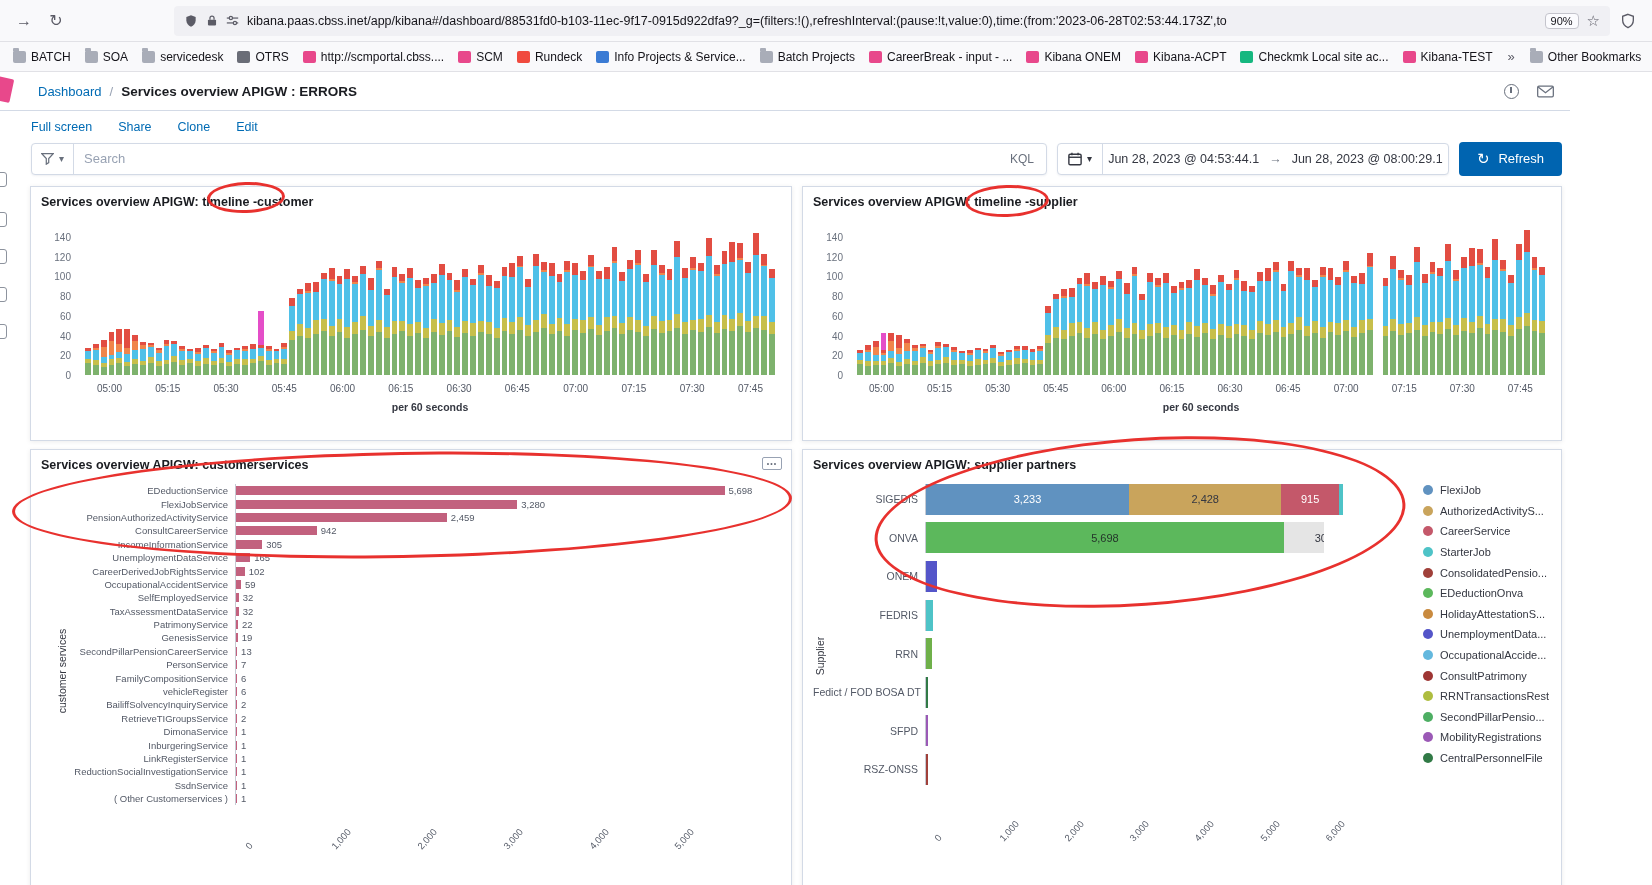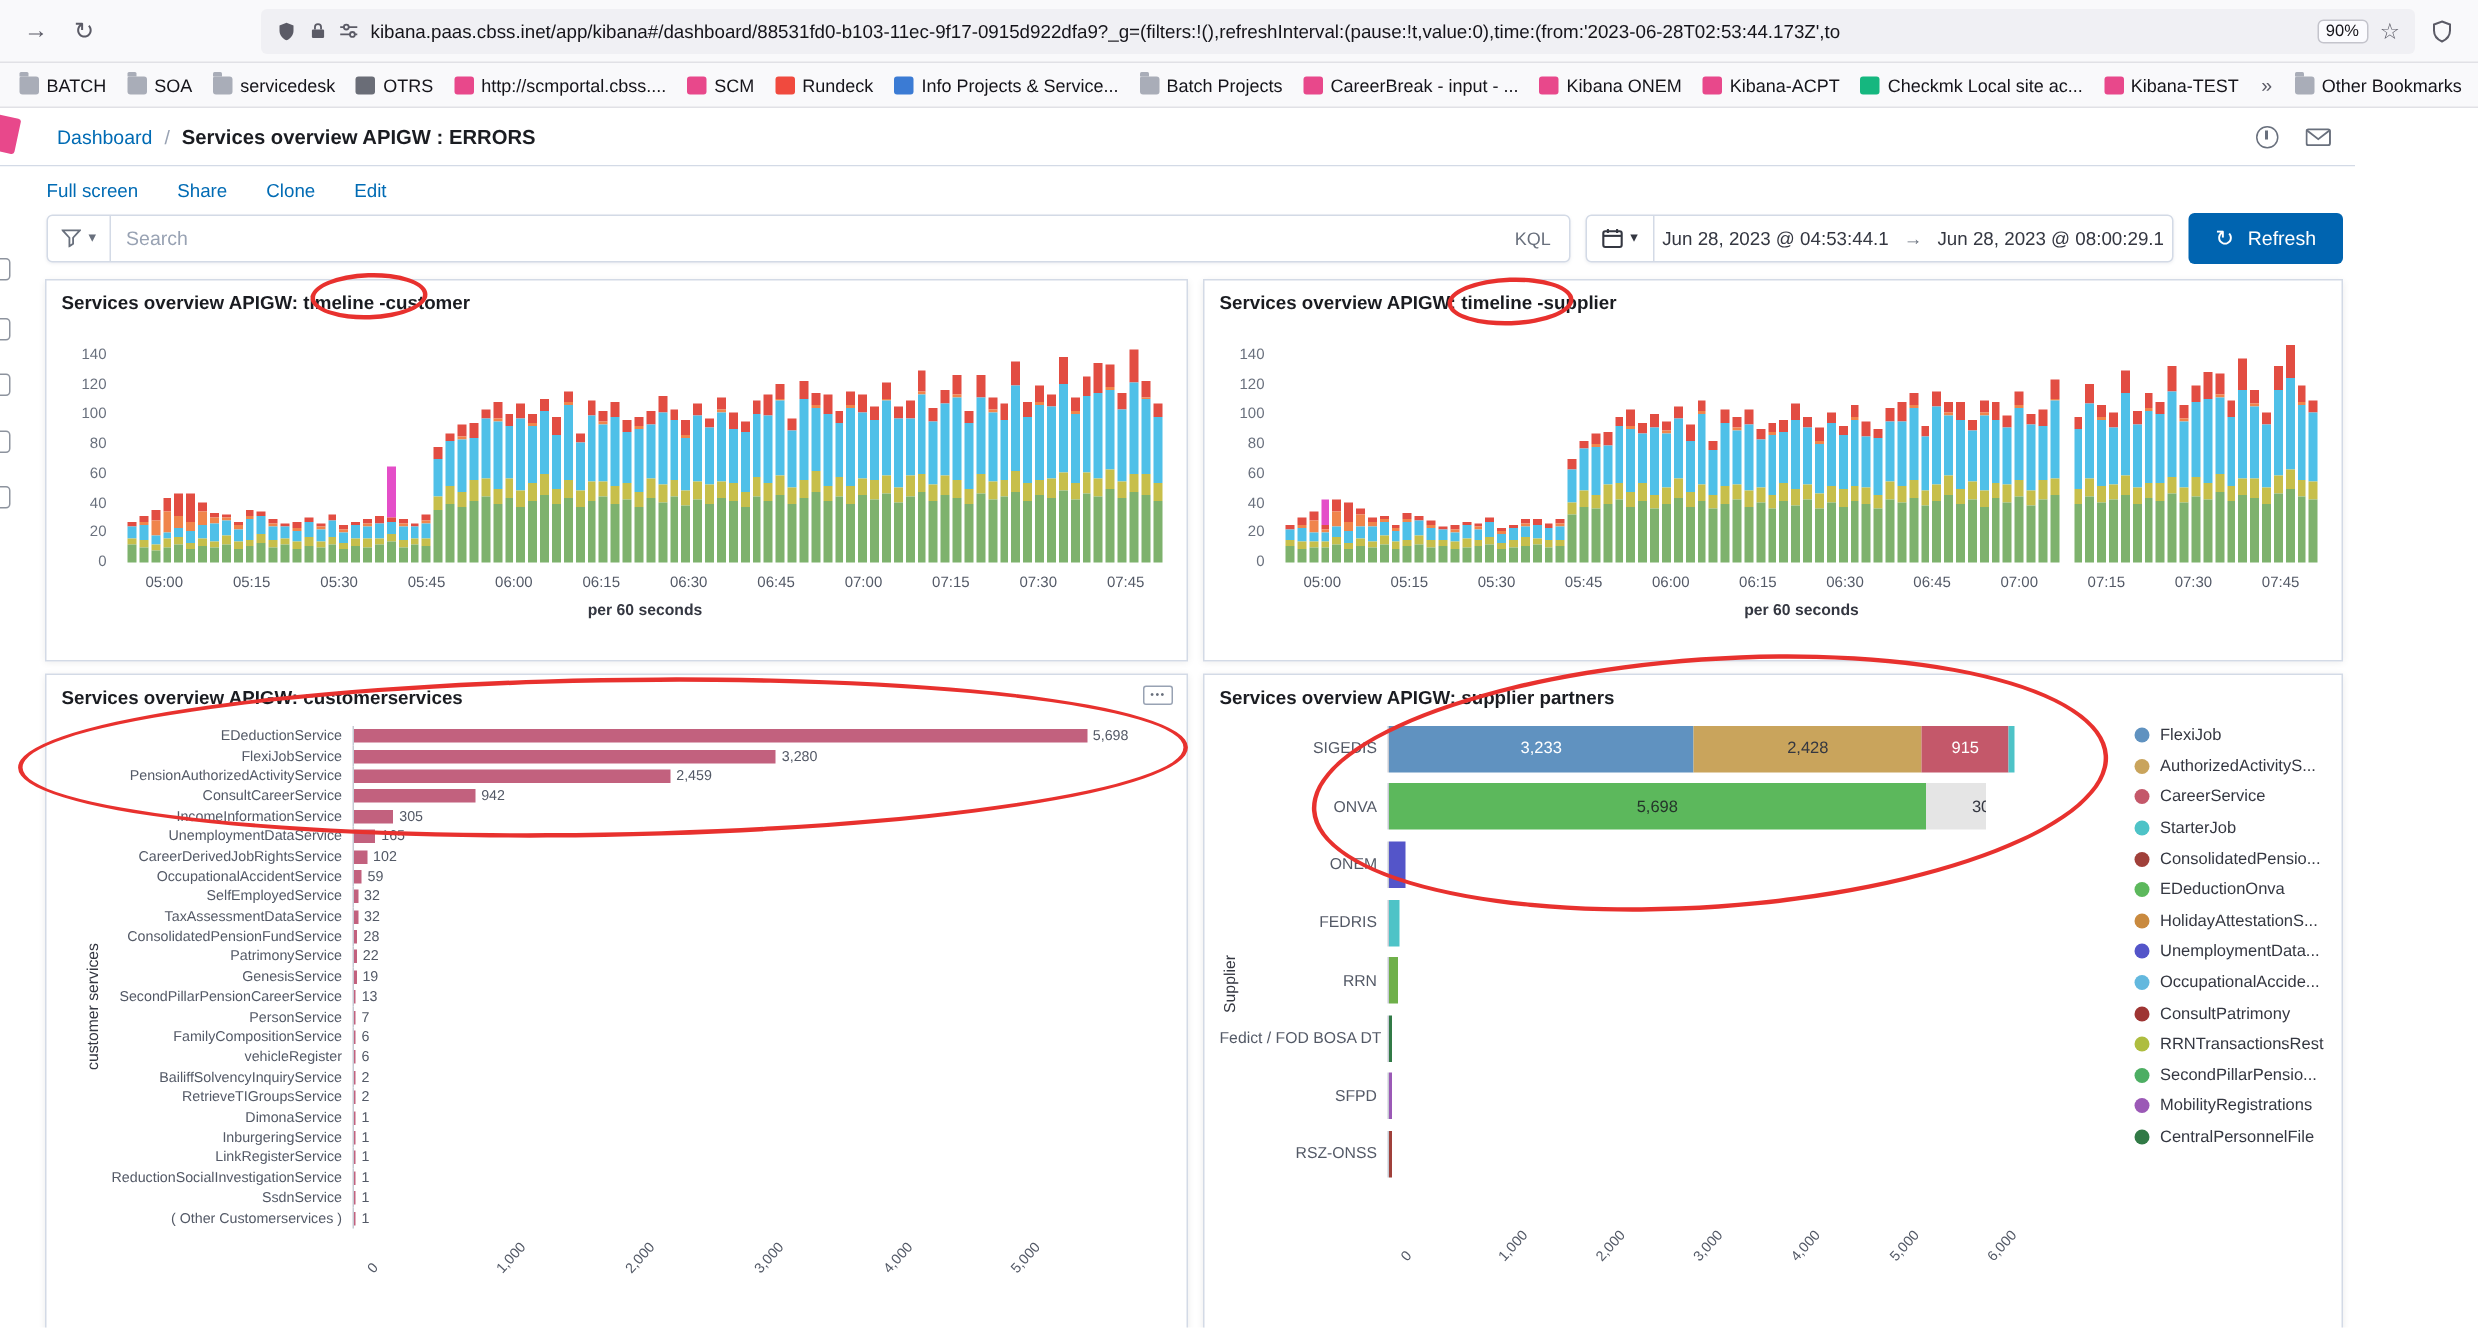--- a/index.html
+++ b/index.html
@@ -1578,27 +1578,20 @@
             </div>
           </div>
           <div class="hb-row">
             <span class="hb-cat">TaxAssessmentDataService</span>
             <div class="hb-track">
               <div class="hb-bar" style="width: 0.516673%; min-width: 1px; background: rgb(194, 97, 126);"></div>
               <span class="hb-val">32</span>
             </div>
           </div>
           <div class="hb-row">
-            <span class="hb-cat">ConsolidatedPensionFundService</span>
-            <div class="hb-track">
-              <div class="hb-bar" style="width: 0.452088%; min-width: 1px; background: rgb(194, 97, 126);"></div>
-              <span class="hb-val">28</span>
-            </div>
-          </div>
-          <div class="hb-row">
             <span class="hb-cat">PatrimonyService</span>
             <div class="hb-track">
               <div class="hb-bar" style="width: 0.355212%; min-width: 1px; background: rgb(194, 97, 126);"></div>
               <span class="hb-val">22</span>
             </div>
           </div>
           <div class="hb-row">
             <span class="hb-cat">GenesisService</span>
             <div class="hb-track">
               <div class="hb-bar" style="width: 0.306774%; min-width: 1px; background: rgb(194, 97, 126);"></div>

